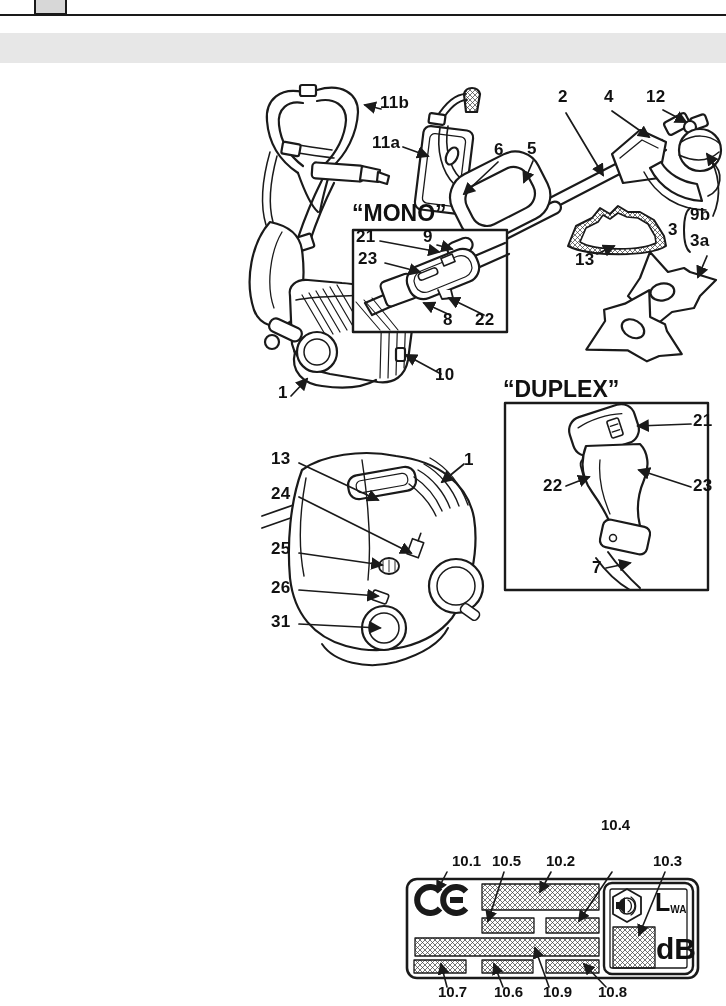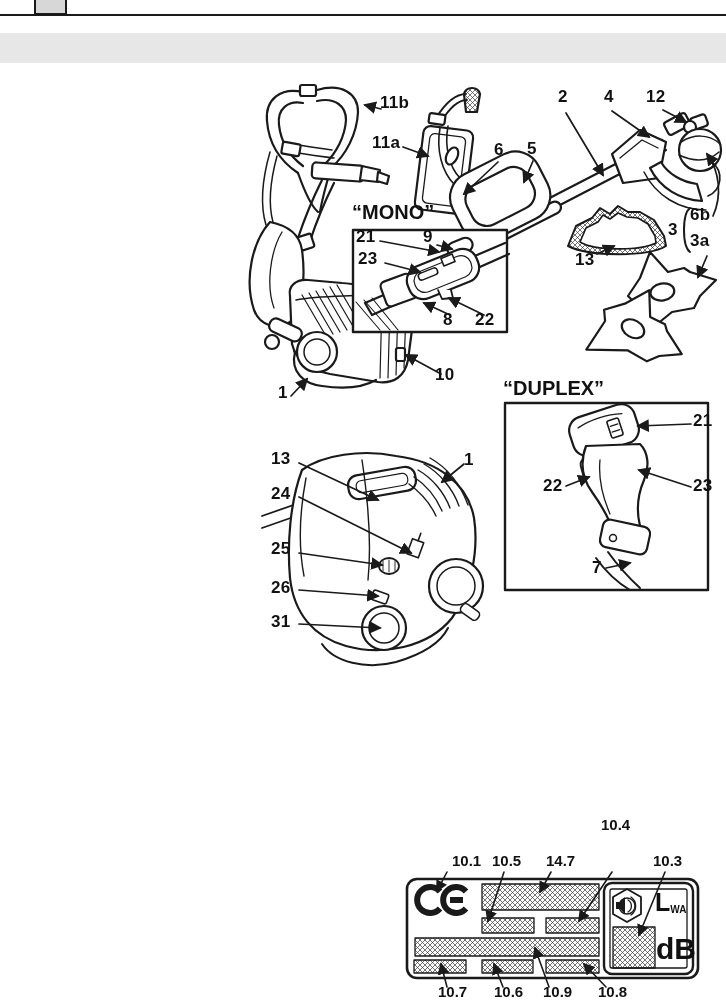--- a/index.html
+++ b/index.html
@@ -4,21 +4,21 @@
 <style>
   html,body{margin:0;padding:0;background:#fff;}
   .page{position:relative;width:726px;height:1006px;background:#ffffff;overflow:hidden;
         font-family:"Liberation Sans","DejaVu Sans",sans-serif;color:#111;}
   .topbar-box{position:absolute;left:34px;top:0;width:33px;height:15px;background:#d7d7d7;
               border:2px solid #1a1a1a;border-top:none;box-sizing:border-box;}
   .topbar-rule{position:absolute;left:0;top:14px;width:726px;height:2px;background:#1a1a1a;}
   .title-band{position:absolute;left:0;top:33px;width:726px;height:30px;background:#e7e7e7;}
   svg.art{position:absolute;left:0;top:0;}
   .co{position:absolute;font-weight:700;font-size:17px;line-height:1;letter-spacing:.3px;white-space:nowrap;}
-  .fig-title{position:absolute;font-weight:700;font-size:20px;line-height:1;white-space:nowrap;}
+  .fig-title{position:absolute;font-weight:700;font-size:23px;line-height:1;white-space:nowrap;}
   .lco{position:absolute;font-weight:700;font-size:15px;line-height:1;white-space:nowrap;}
   .lwa{position:absolute;font-weight:700;font-size:25px;line-height:1;}
   .lwa .sub{font-size:10px;vertical-align:-2px;letter-spacing:0;}
   .db{position:absolute;font-weight:700;font-size:30px;line-height:1;}
 </style>
 </head>
 <body>
 
 <div class="page">
 
@@ -289,21 +289,21 @@
   </svg>
 
   <span class="co" style="left:380px;top:94px">11b</span>
   <span class="co" style="left:372px;top:134px">11a</span>
   <span class="co" style="left:558px;top:88px">2</span>
   <span class="co" style="left:604px;top:88px">4</span>
   <span class="co" style="left:646px;top:88px">12</span>
   <span class="co" style="left:494px;top:141px">6</span>
   <span class="co" style="left:527px;top:140px">5</span>
   <span class="co" style="left:668px;top:221px">3</span>
-  <span class="co" style="left:690px;top:206px">6b</span>
+  <span class="co" style="left:690px;top:206px">9b</span>
   <span class="co" style="left:690px;top:232px">3a</span>
   <span class="co" style="left:575px;top:251px">13</span>
   <span class="fig-title" style="left:352px;top:202px">“MONO”</span>
   <span class="co" style="left:356px;top:228px">21</span>
   <span class="co" style="left:423px;top:228px">9</span>
   <span class="co" style="left:358px;top:250px">23</span>
   <span class="co" style="left:443px;top:311px">8</span>
   <span class="co" style="left:475px;top:311px">22</span>
   <span class="co" style="left:435px;top:366px">10</span>
   <span class="co" style="left:278px;top:384px">1</span>
@@ -314,21 +314,21 @@
   <span class="co" style="left:592px;top:559px">7</span>
   <span class="co" style="left:271px;top:450px">13</span>
   <span class="co" style="left:464px;top:451px">1</span>
   <span class="co" style="left:271px;top:485px">24</span>
   <span class="co" style="left:271px;top:540px">25</span>
   <span class="co" style="left:271px;top:579px">26</span>
   <span class="co" style="left:271px;top:613px">31</span>
 
   <span class="lco" style="left:452px;top:853px">10.1</span>
   <span class="lco" style="left:492px;top:853px">10.5</span>
-  <span class="lco" style="left:546px;top:853px">14.7</span>
+  <span class="lco" style="left:546px;top:853px">10.2</span>
   <span class="lco" style="left:601px;top:817px">10.4</span>
   <span class="lco" style="left:653px;top:853px">10.3</span>
   <span class="lco" style="left:438px;top:984px">10.7</span>
   <span class="lco" style="left:494px;top:984px">10.6</span>
   <span class="lco" style="left:543px;top:984px">10.9</span>
   <span class="lco" style="left:598px;top:984px">10.8</span>
 
   <span class="lwa" style="left:655px;top:890px"><span>L</span><span class="sub">WA</span></span>
   <span class="db" style="left:656px;top:934px">dB</span>
 

